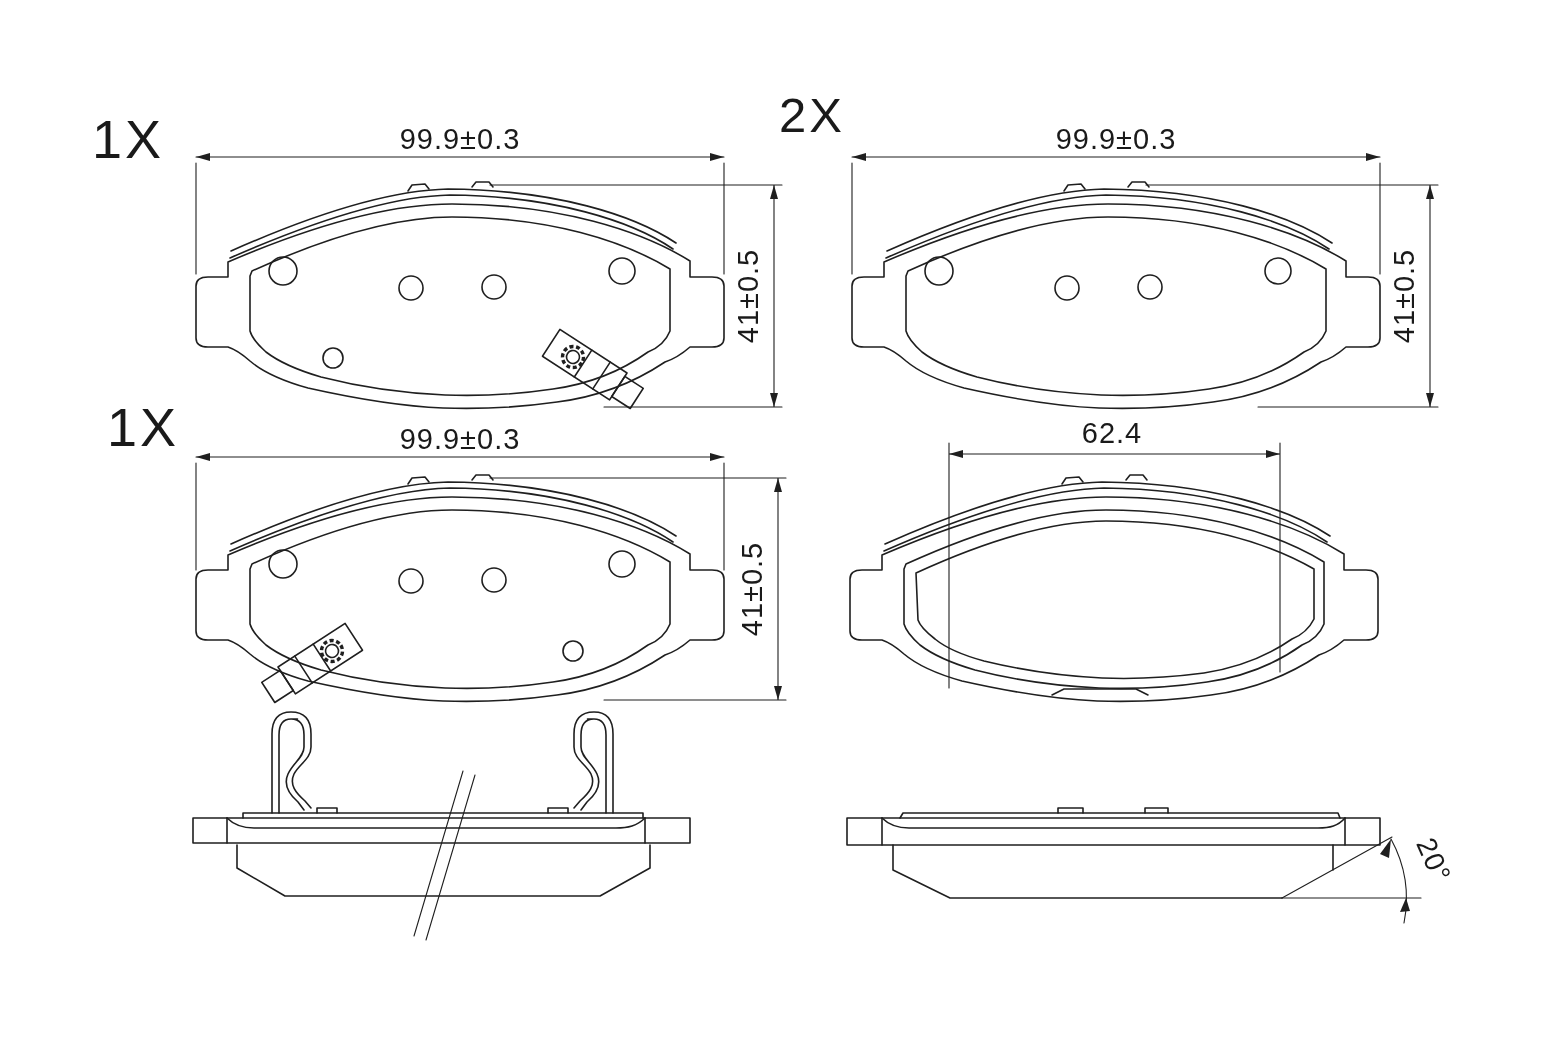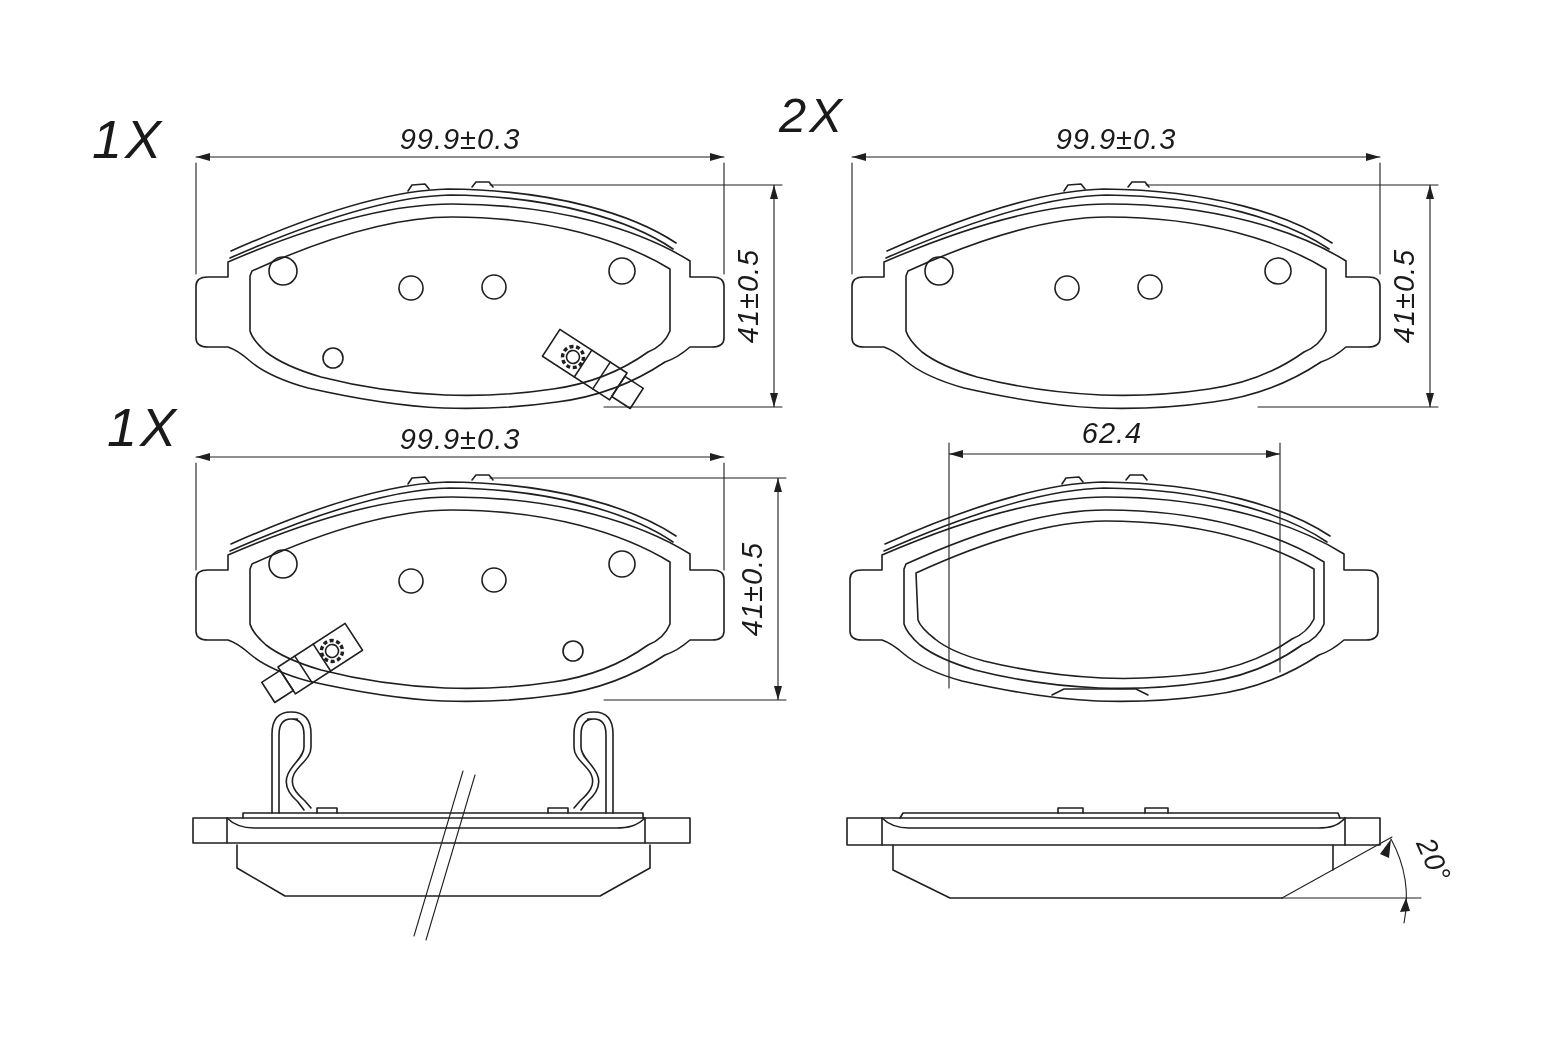--- a/index.html
+++ b/index.html
@@ -1,17 +1,17 @@
 <!DOCTYPE html>
 <html><head>
 <meta charset="utf-8">
 <style>
   html,body{margin:0;padding:0;background:#ffffff;}
   .canvas{position:relative;width:1560px;height:1040px;background:#ffffff;overflow:hidden;
-          font-family:"Liberation Sans", sans-serif;font-style:italic;}
+          font-family:"Liberation Sans", sans-serif;}
   svg{display:block}
   .outline{fill:none;stroke:#1f1f1f;stroke-width:1.6;stroke-linejoin:round;stroke-linecap:round;}
   .thin{fill:none;stroke:#1f1f1f;stroke-width:1.1;stroke-linecap:round;}
   .arrow{fill:#1f1f1f;stroke:none;}
   .hatch{fill:none;stroke:#1f1f1f;stroke-width:3.4;stroke-dasharray:4 2.6;}
   text{fill:#1a1a1a;font-family:"Liberation Sans", sans-serif;letter-spacing:1px;}
   .dimtxt{font-size:29px;}
   .qtytxt{font-size:54px;letter-spacing:3px;}
   .qtytxt2{font-size:49px;letter-spacing:3px;}
   .angtxt{font-size:28px;}

